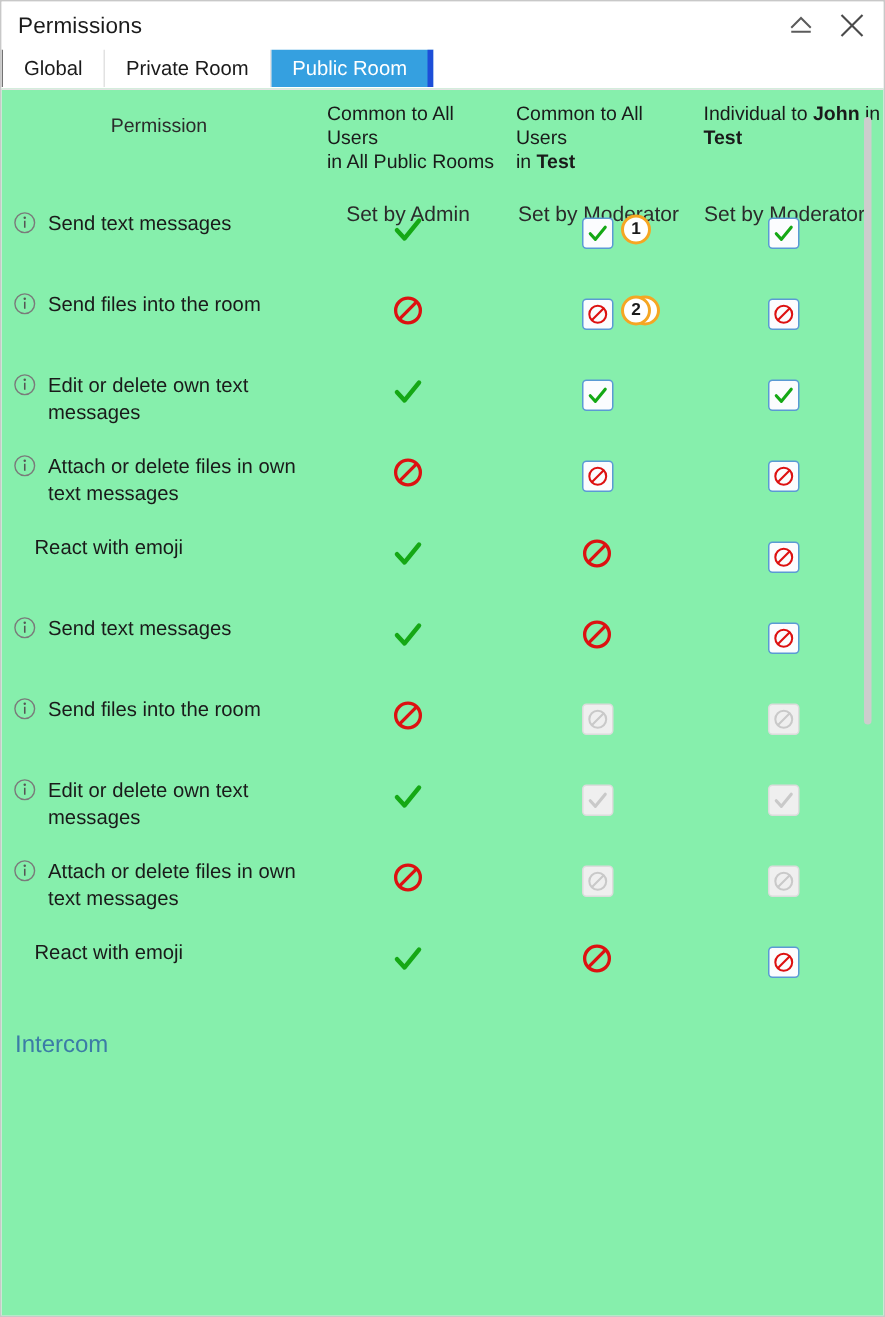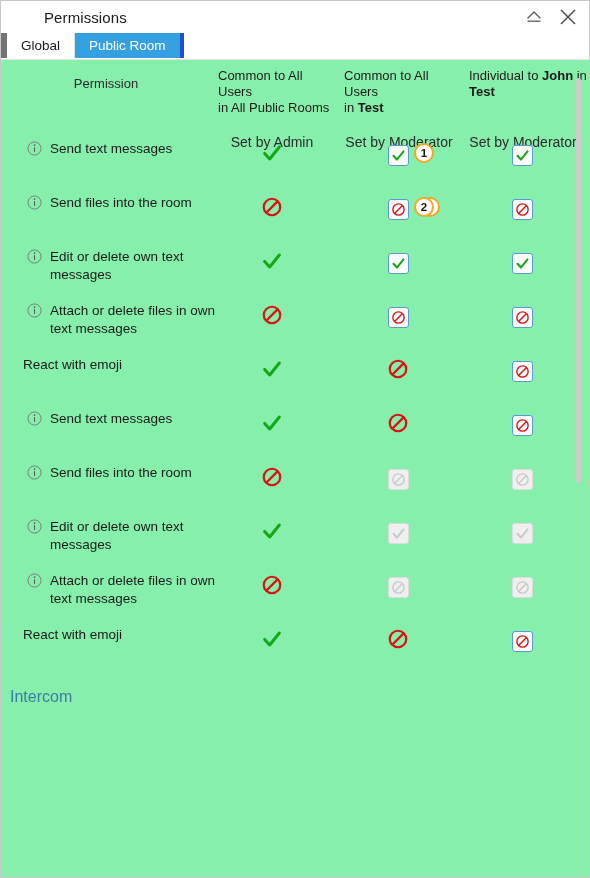--- a/index.html
+++ b/index.html
@@ -21,21 +21,20 @@
     overflow: hidden;
   }
 
   
   #titlebar {
     position: relative;
     height: 32px;
     background: #ffffff;
     display: flex;
     align-items: center;
-    padding-left: 32px;
   }
   #title-text {
     margin-left: 11px;
     font-size: 15px;
     color: #1a1a1a;
     letter-spacing: 0.1px;
   }
   .title-btns {
     position: absolute;
     right: 4px;
@@ -66,21 +65,21 @@
     display: flex;
     align-items: center;
     padding: 0 14px;
     font-size: 13.5px;
     color: #1a1a1a;
     background: #ffffff;
     border-right: 1px solid #e2e2e2;
     cursor: default;
     white-space: nowrap;
   }
-  .tab:first-child { border-left: 6px solid #737373; }
+  .tab:first-child { border-left: 1px solid #737373; }
   .tab.active {
     background: #35a0e0;
     color: #ffffff;
     border-right: 4px solid #1d4ed8;
   }
   .tab-filler {
     flex: 1;
     background: #ffffff;
   }
 
@@ -146,21 +145,21 @@
     padding-left: 9px;
     margin-top: 8px;
     margin-bottom: 5px;
   }
   .row {
     position: relative;
     min-height: 54px;
   }
   .row-label {
     position: absolute;
-    left: 26px;
+    left: 8px;
     top: 0;
     width: 200px;
     display: flex;
     align-items: flex-start;
     font-size: 13.5px;
     color: #1a1a1a;
     line-height: 18px;
   }
   .row-label.noinfo { left: 22px; align-items: flex-end; }
   .info-icon {
@@ -236,20 +235,21 @@
         <svg width="18" height="18" viewBox="0 0 18 18">
           <line x1="2" y1="2" x2="16" y2="16" stroke="#4a4a4a" stroke-width="1.4"></line>
           <line x1="16" y1="2" x2="2" y2="16" stroke="#4a4a4a" stroke-width="1.4"></line>
         </svg>
       </div>
     </div>
   </div>
 
   <div id="tabstrip">
       <div class="tab">Global</div>
+      <div class="tab">Private Room</div>
       <div class="tab active">Public Room</div>
       <div class="tab-filler"></div>
     </div>
 
   <div id="pane">
 
     <div id="colheader">
       <div class="hdr-permission">Permission</div>
       <div class="hdr-col" id="hdr-col-0" style="left:217px;width:120px;">
           <div><span>Common</span><span> to</span><span> All</span><span> Users</span></div>

